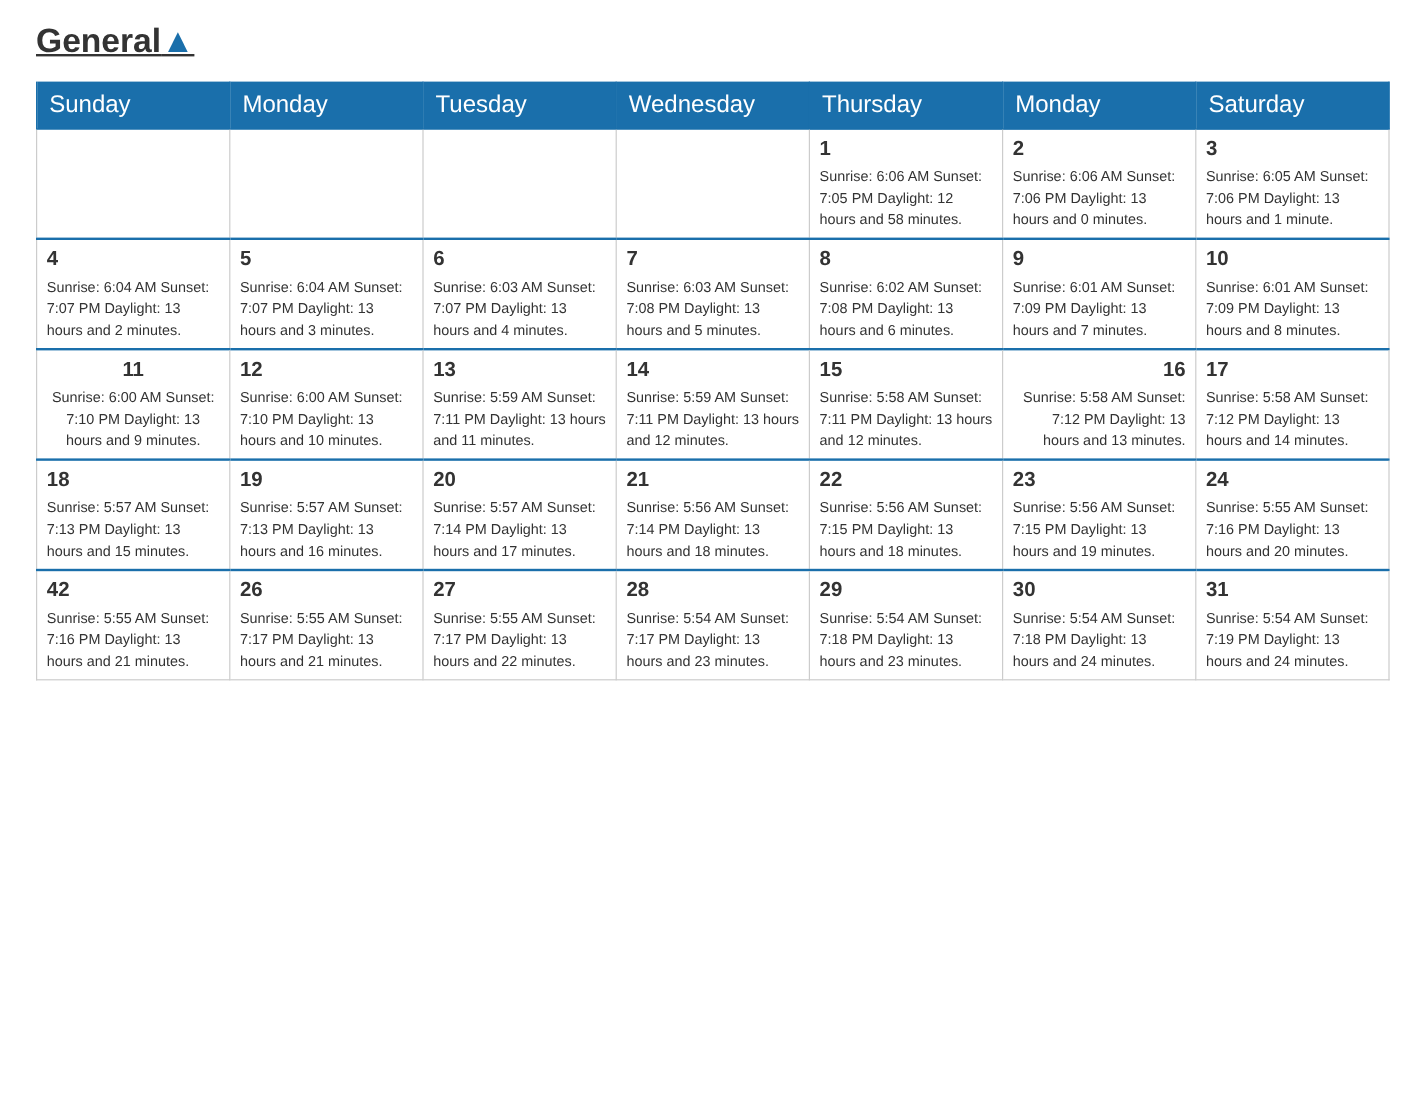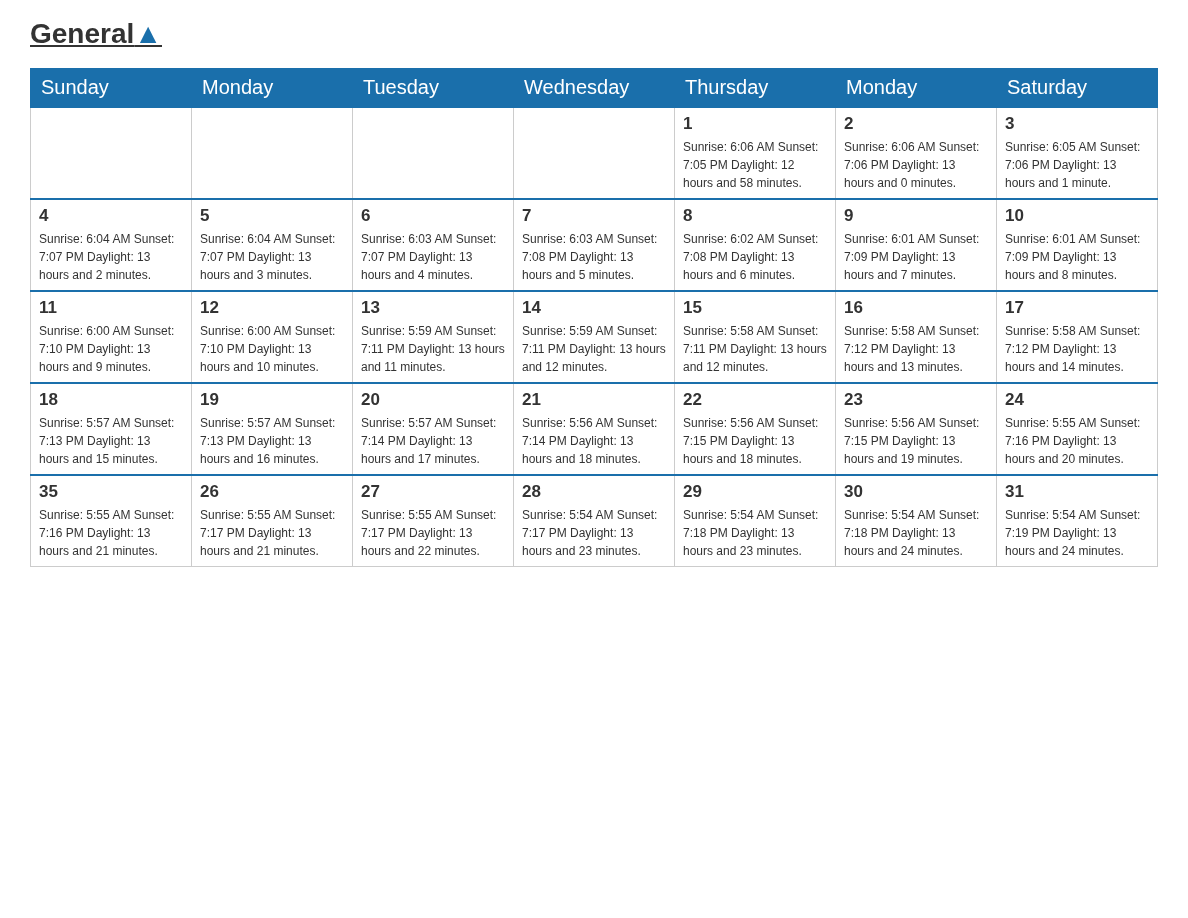--- a/index.html
+++ b/index.html
@@ -199,21 +199,21 @@
         </td>
         <td style="border-top: 2px solid rgb(26, 111, 171);">
           <div class="day-number">10</div>
           <div class="day-info">Sunrise: 6:01 AM
 Sunset: 7:09 PM
 Daylight: 13 hours
 and 8 minutes.</div>
         </td>
       </tr>
       <tr>
-        <td style="border-top: 2px solid rgb(26, 111, 171);">
+        <td style="border-top: 2px solid rgb(26, 111, 171); text-align: center;">
           <div class="day-number">11</div>
           <div class="day-info">Sunrise: 6:00 AM
 Sunset: 7:10 PM
 Daylight: 13 hours
 and 9 minutes.</div>
         </td>
         <td style="border-top: 2px solid rgb(26, 111, 171);">
           <div class="day-number">12</div>
           <div class="day-info">Sunrise: 6:00 AM
 Sunset: 7:10 PM
@@ -234,21 +234,21 @@
 Daylight: 13 hours
 and 12 minutes.</div>
         </td>
         <td style="border-top: 2px solid rgb(26, 111, 171); border-radius: 31px;">
           <div class="day-number">15</div>
           <div class="day-info">Sunrise: 5:58 AM
 Sunset: 7:11 PM
 Daylight: 13 hours
 and 12 minutes.</div>
         </td>
-        <td style="border-top: 2px solid rgb(26, 111, 171);">
+        <td style="border-top: 2px solid rgb(26, 111, 171); text-align: right;">
           <div class="day-number">16</div>
           <div class="day-info">Sunrise: 5:58 AM
 Sunset: 7:12 PM
 Daylight: 13 hours
 and 13 minutes.</div>
         </td>
         <td style="border-top: 2px solid rgb(26, 111, 171); margin-left: 22px;">
           <div class="day-number">17</div>
           <div class="day-info">Sunrise: 5:58 AM
 Sunset: 7:12 PM
@@ -302,21 +302,21 @@
         <td style="border-top: 2px solid rgb(26, 111, 171);">
           <div class="day-number">24</div>
           <div class="day-info">Sunrise: 5:55 AM
 Sunset: 7:16 PM
 Daylight: 13 hours
 and 20 minutes.</div>
         </td>
       </tr>
       <tr>
         <td style="border-top: 2px solid rgb(26, 111, 171);">
-          <div class="day-number">35</div>
+          <div class="day-number">42</div>
           <div class="day-info">Sunrise: 5:55 AM
 Sunset: 7:16 PM
 Daylight: 13 hours
 and 21 minutes.</div>
         </td>
         <td style="border-top: 2px solid rgb(26, 111, 171);">
           <div class="day-number">26</div>
           <div class="day-info">Sunrise: 5:55 AM
 Sunset: 7:17 PM
 Daylight: 13 hours

